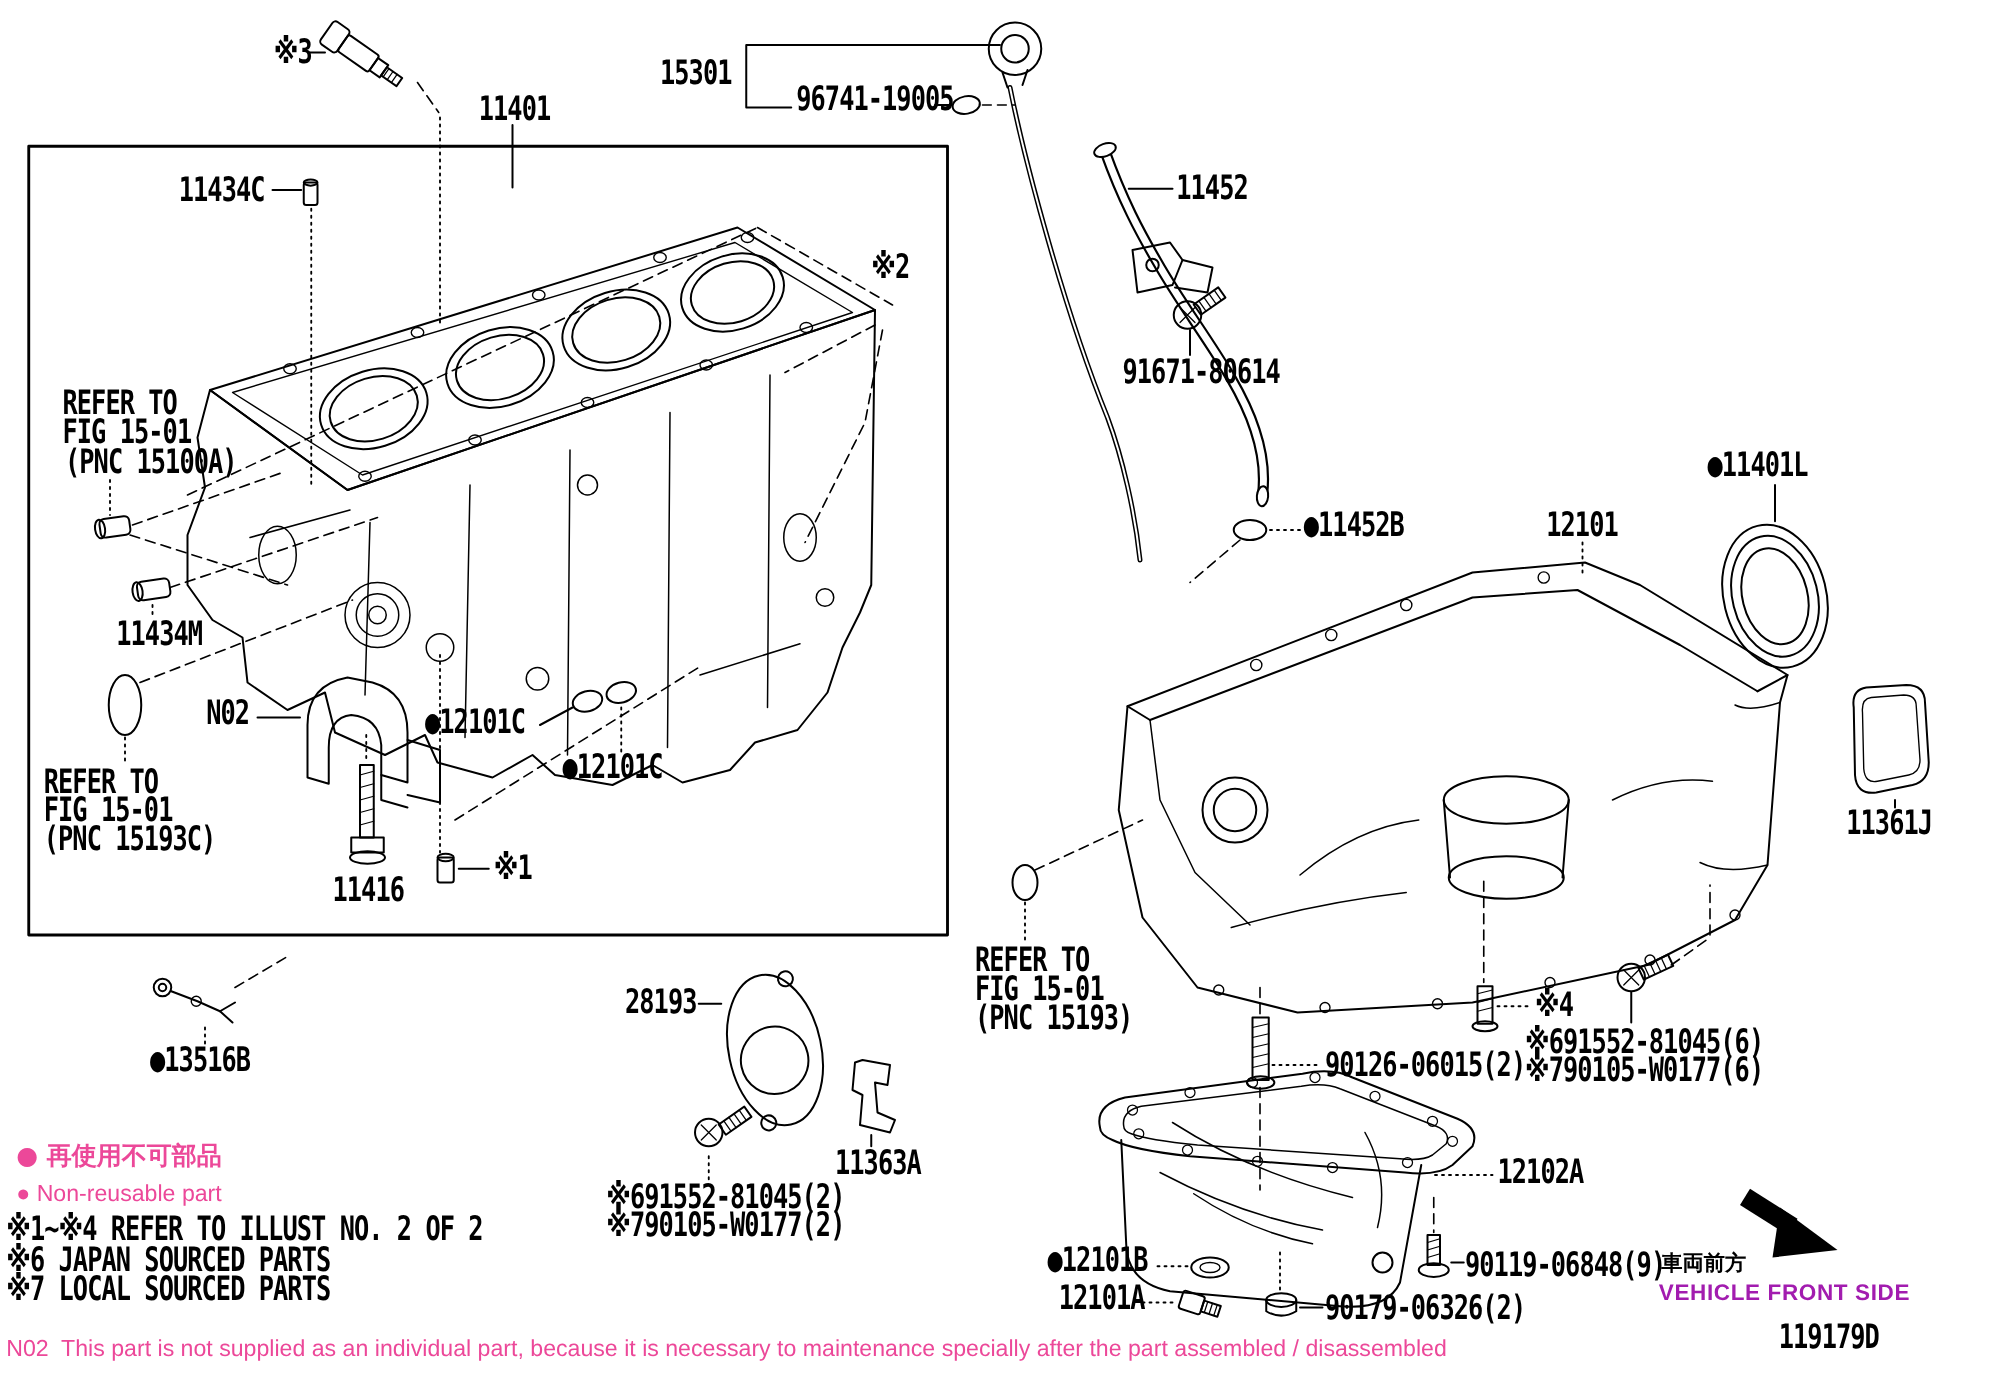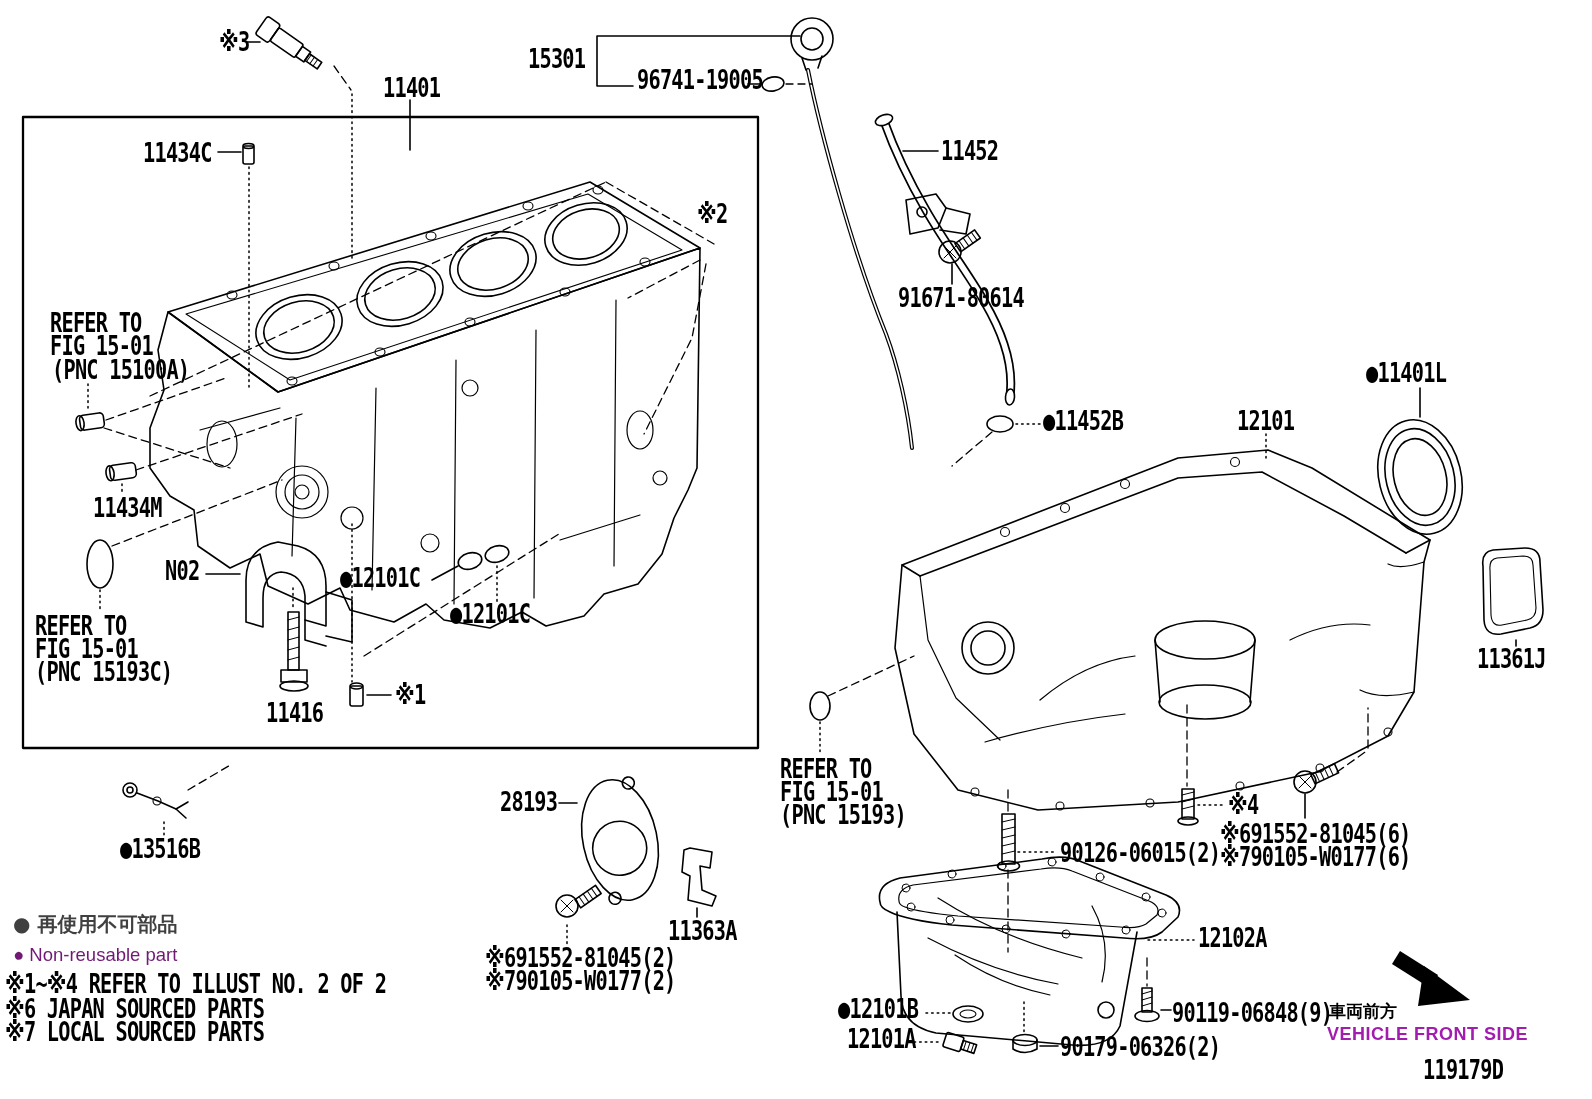--- a/index.html
+++ b/index.html
@@ -2,23 +2,23 @@
 <html><head>
 <meta charset="utf-8">
 <style>
   html,body{margin:0;padding:0;background:#fff;}
   #stage{position:relative;width:1592px;height:1099px;background:#ffffff;overflow:hidden;
          font-family:"DejaVu Sans Mono",monospace;color:#000;}
   #art{position:absolute;left:0;top:0;}
   .pl{position:absolute;font:700 27px "DejaVu Sans Mono","DejaVu Sans",monospace;
       letter-spacing:-1px;line-height:24px;white-space:pre;color:#000;
       transform:scaleX(0.75);transform-origin:0 0;}
-  .jp{position:absolute;font:700 20px "DejaVu Sans",sans-serif;line-height:22px;white-space:pre;color:#404040;}
+  .jp{position:absolute;font:700 20px "DejaVu Sans",sans-serif;line-height:22px;white-space:pre;color:#ec4899;}
   .jp17{position:absolute;font:700 17px "DejaVu Sans",sans-serif;line-height:19px;white-space:pre;color:#000;}
-  .sans{position:absolute;font:400 18.5px "Liberation Sans",sans-serif;line-height:21px;white-space:pre;color:#701a75;}
+  .sans{position:absolute;font:400 18.5px "Liberation Sans",sans-serif;line-height:21px;white-space:pre;color:#ec4899;}
   .sansb{position:absolute;font:700 18px "Liberation Sans",sans-serif;letter-spacing:.5px;line-height:20px;white-space:pre;color:#a21caf;}
 </style>
 </head>
 <body>
 
 <div id="stage">
 
 <svg id="art" width="1592" height="1099" viewBox="0 0 1592 1099" fill="none" stroke="#000" stroke-width="1.6" stroke-linecap="round" stroke-linejoin="round">
 
   <rect x="23" y="117" width="735" height="631" stroke-width="2.3"></rect>
@@ -386,18 +386,19 @@
 <div class="pl" style="left:1172px;top:1001px">90119-06848(9)</div>
 <div class="pl" style="left:1060px;top:1035px">90179-06326(2)</div>
 <div class="pl" style="left:838px;top:997px">●12101B</div>
 <div class="pl" style="left:847px;top:1027px">12101A</div>
 
 <div class="jp" style="left:13px;top:913px">● 再使用不可部品</div>
 <div class="sans" style="left:13px;top:944px">● Non-reusable part</div>
 <div class="pl" style="left:5px;top:972px">※1~※4 REFER TO ILLUST NO. 2 OF 2</div>
 <div class="pl" style="left:5px;top:997px">※6 JAPAN SOURCED PARTS</div>
 <div class="pl" style="left:5px;top:1020px">※7 LOCAL SOURCED PARTS</div>
+<div class="sans" style="left:5px;top:1068px">N02  This part is not supplied as an individual part, because it is necessary to maintenance specially after the part assembled / disassembled</div>
 
 <div class="jp17" style="left:1329px;top:1002px">車両前方</div>
 <div class="sansb" style="left:1327px;top:1024px">VEHICLE FRONT SIDE</div>
 <div class="pl" style="left:1423px;top:1058px">119179D</div>
 
 </div>
 
 </body></html>

